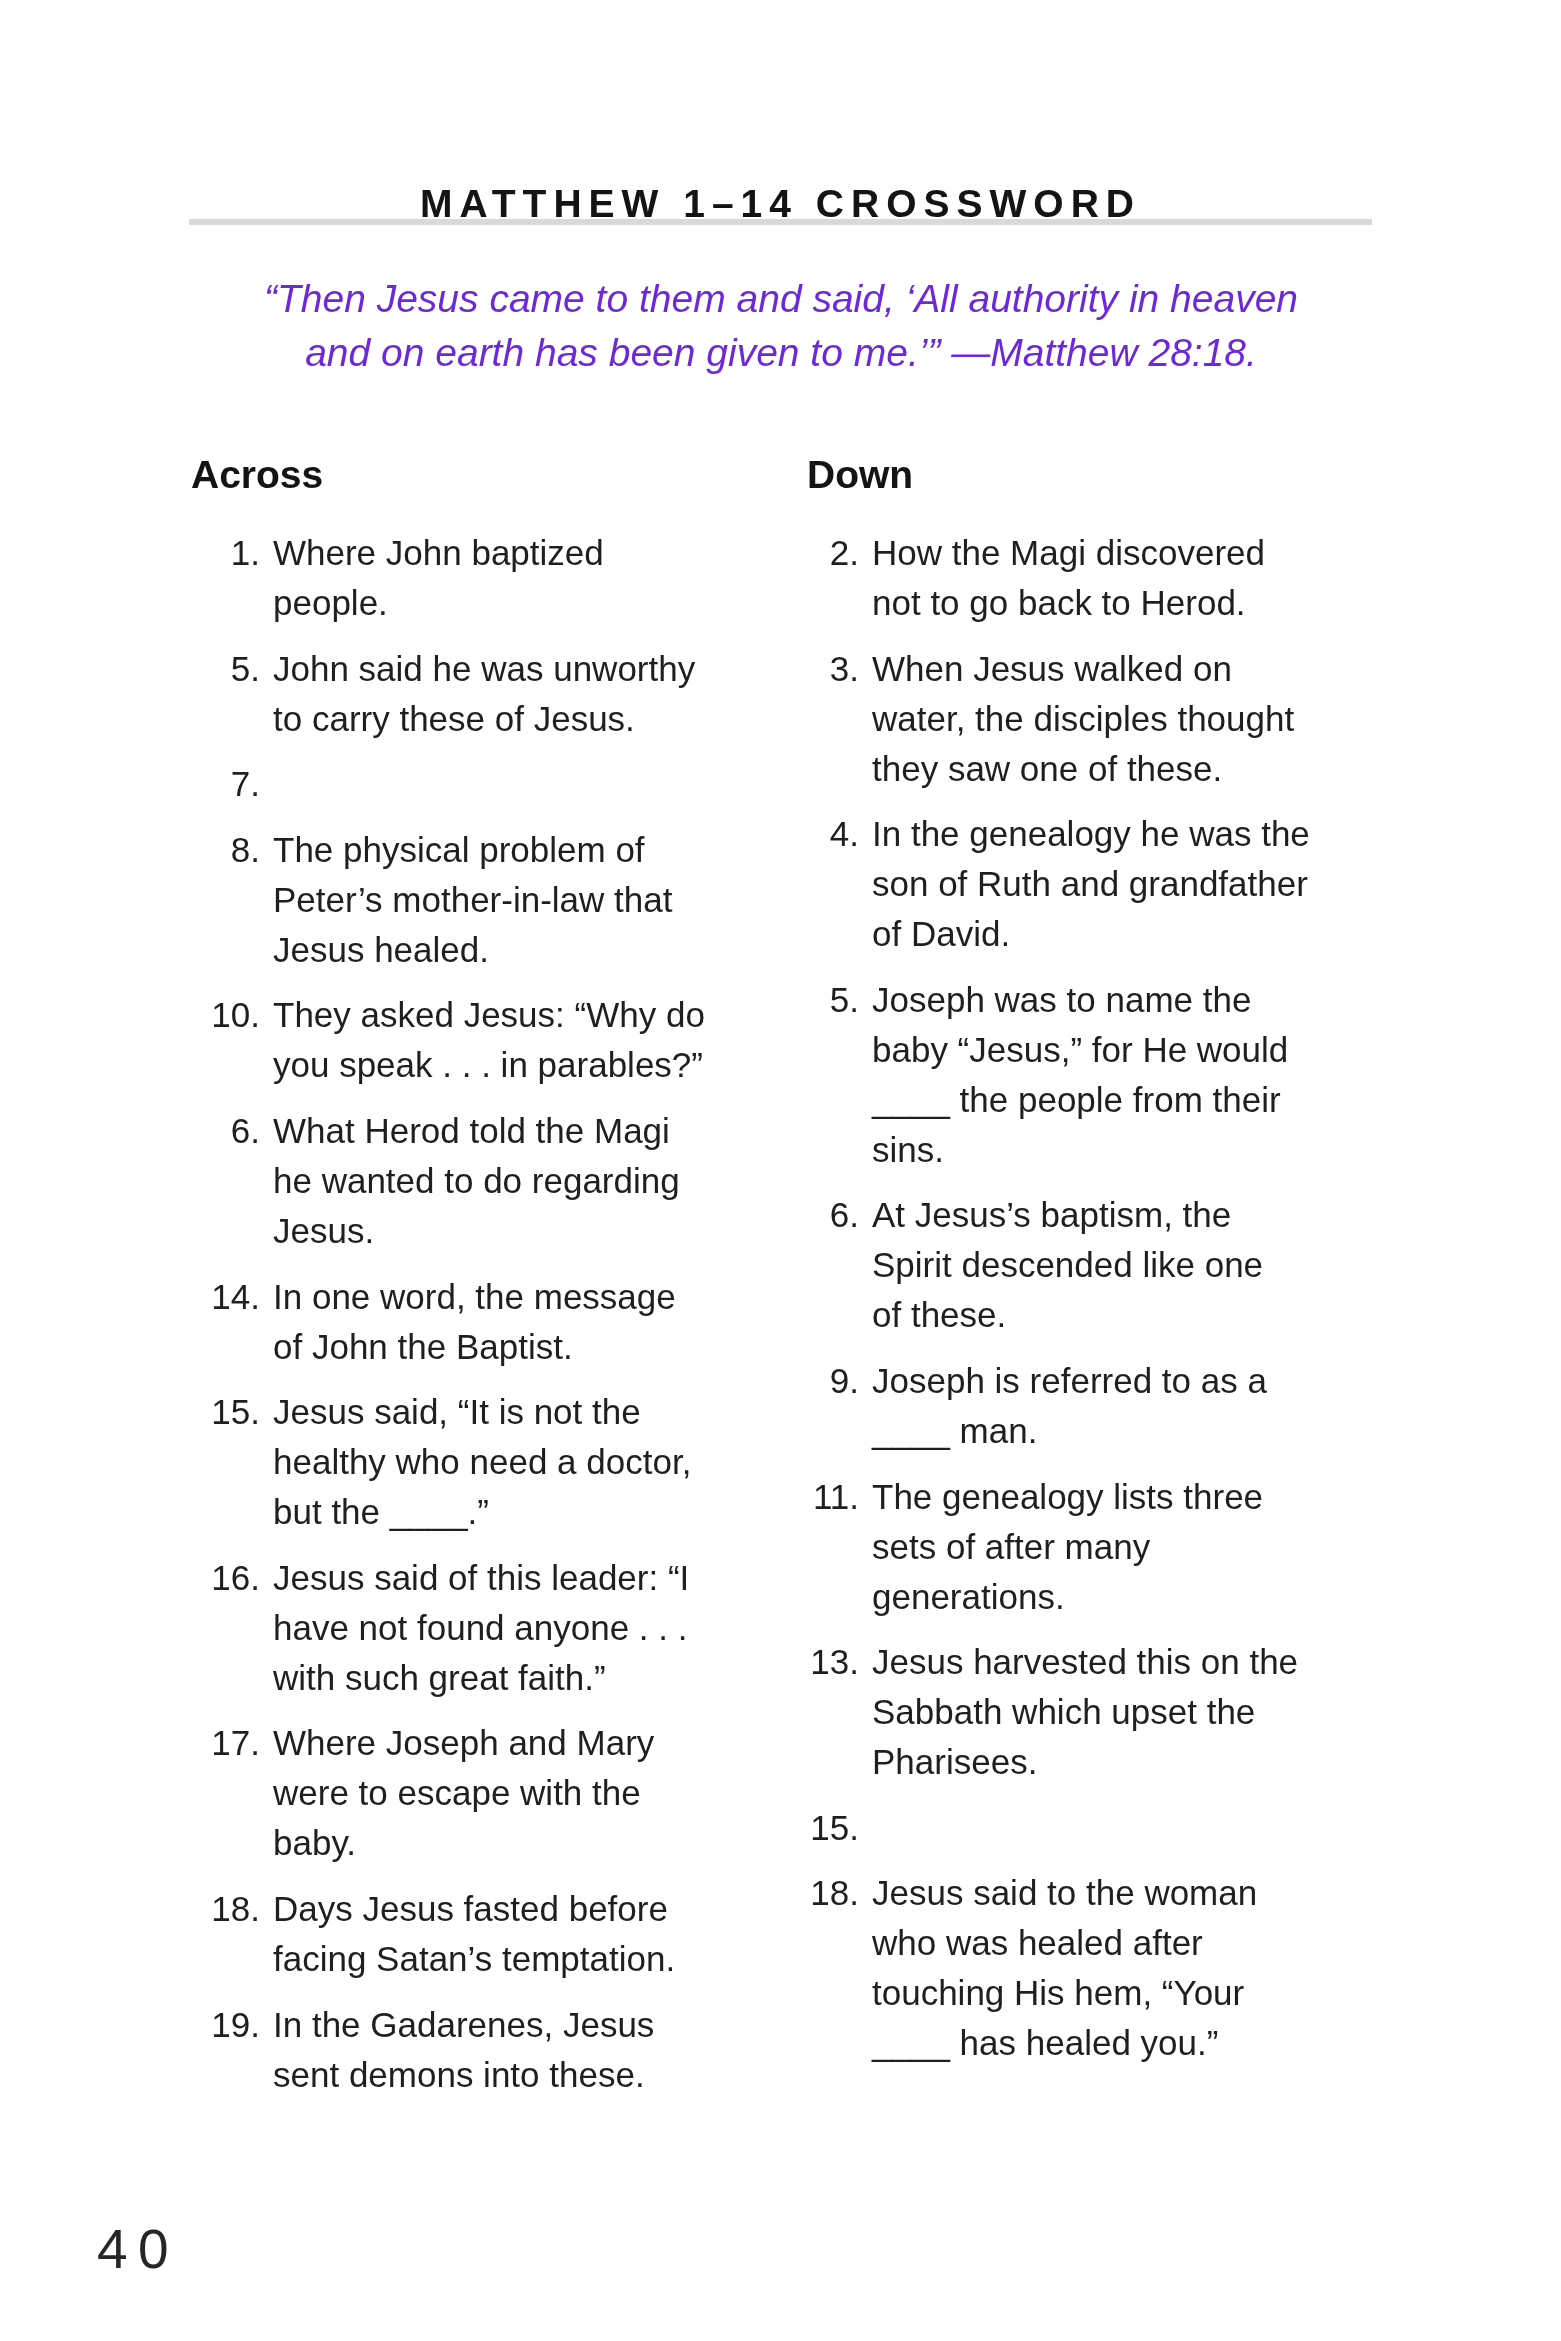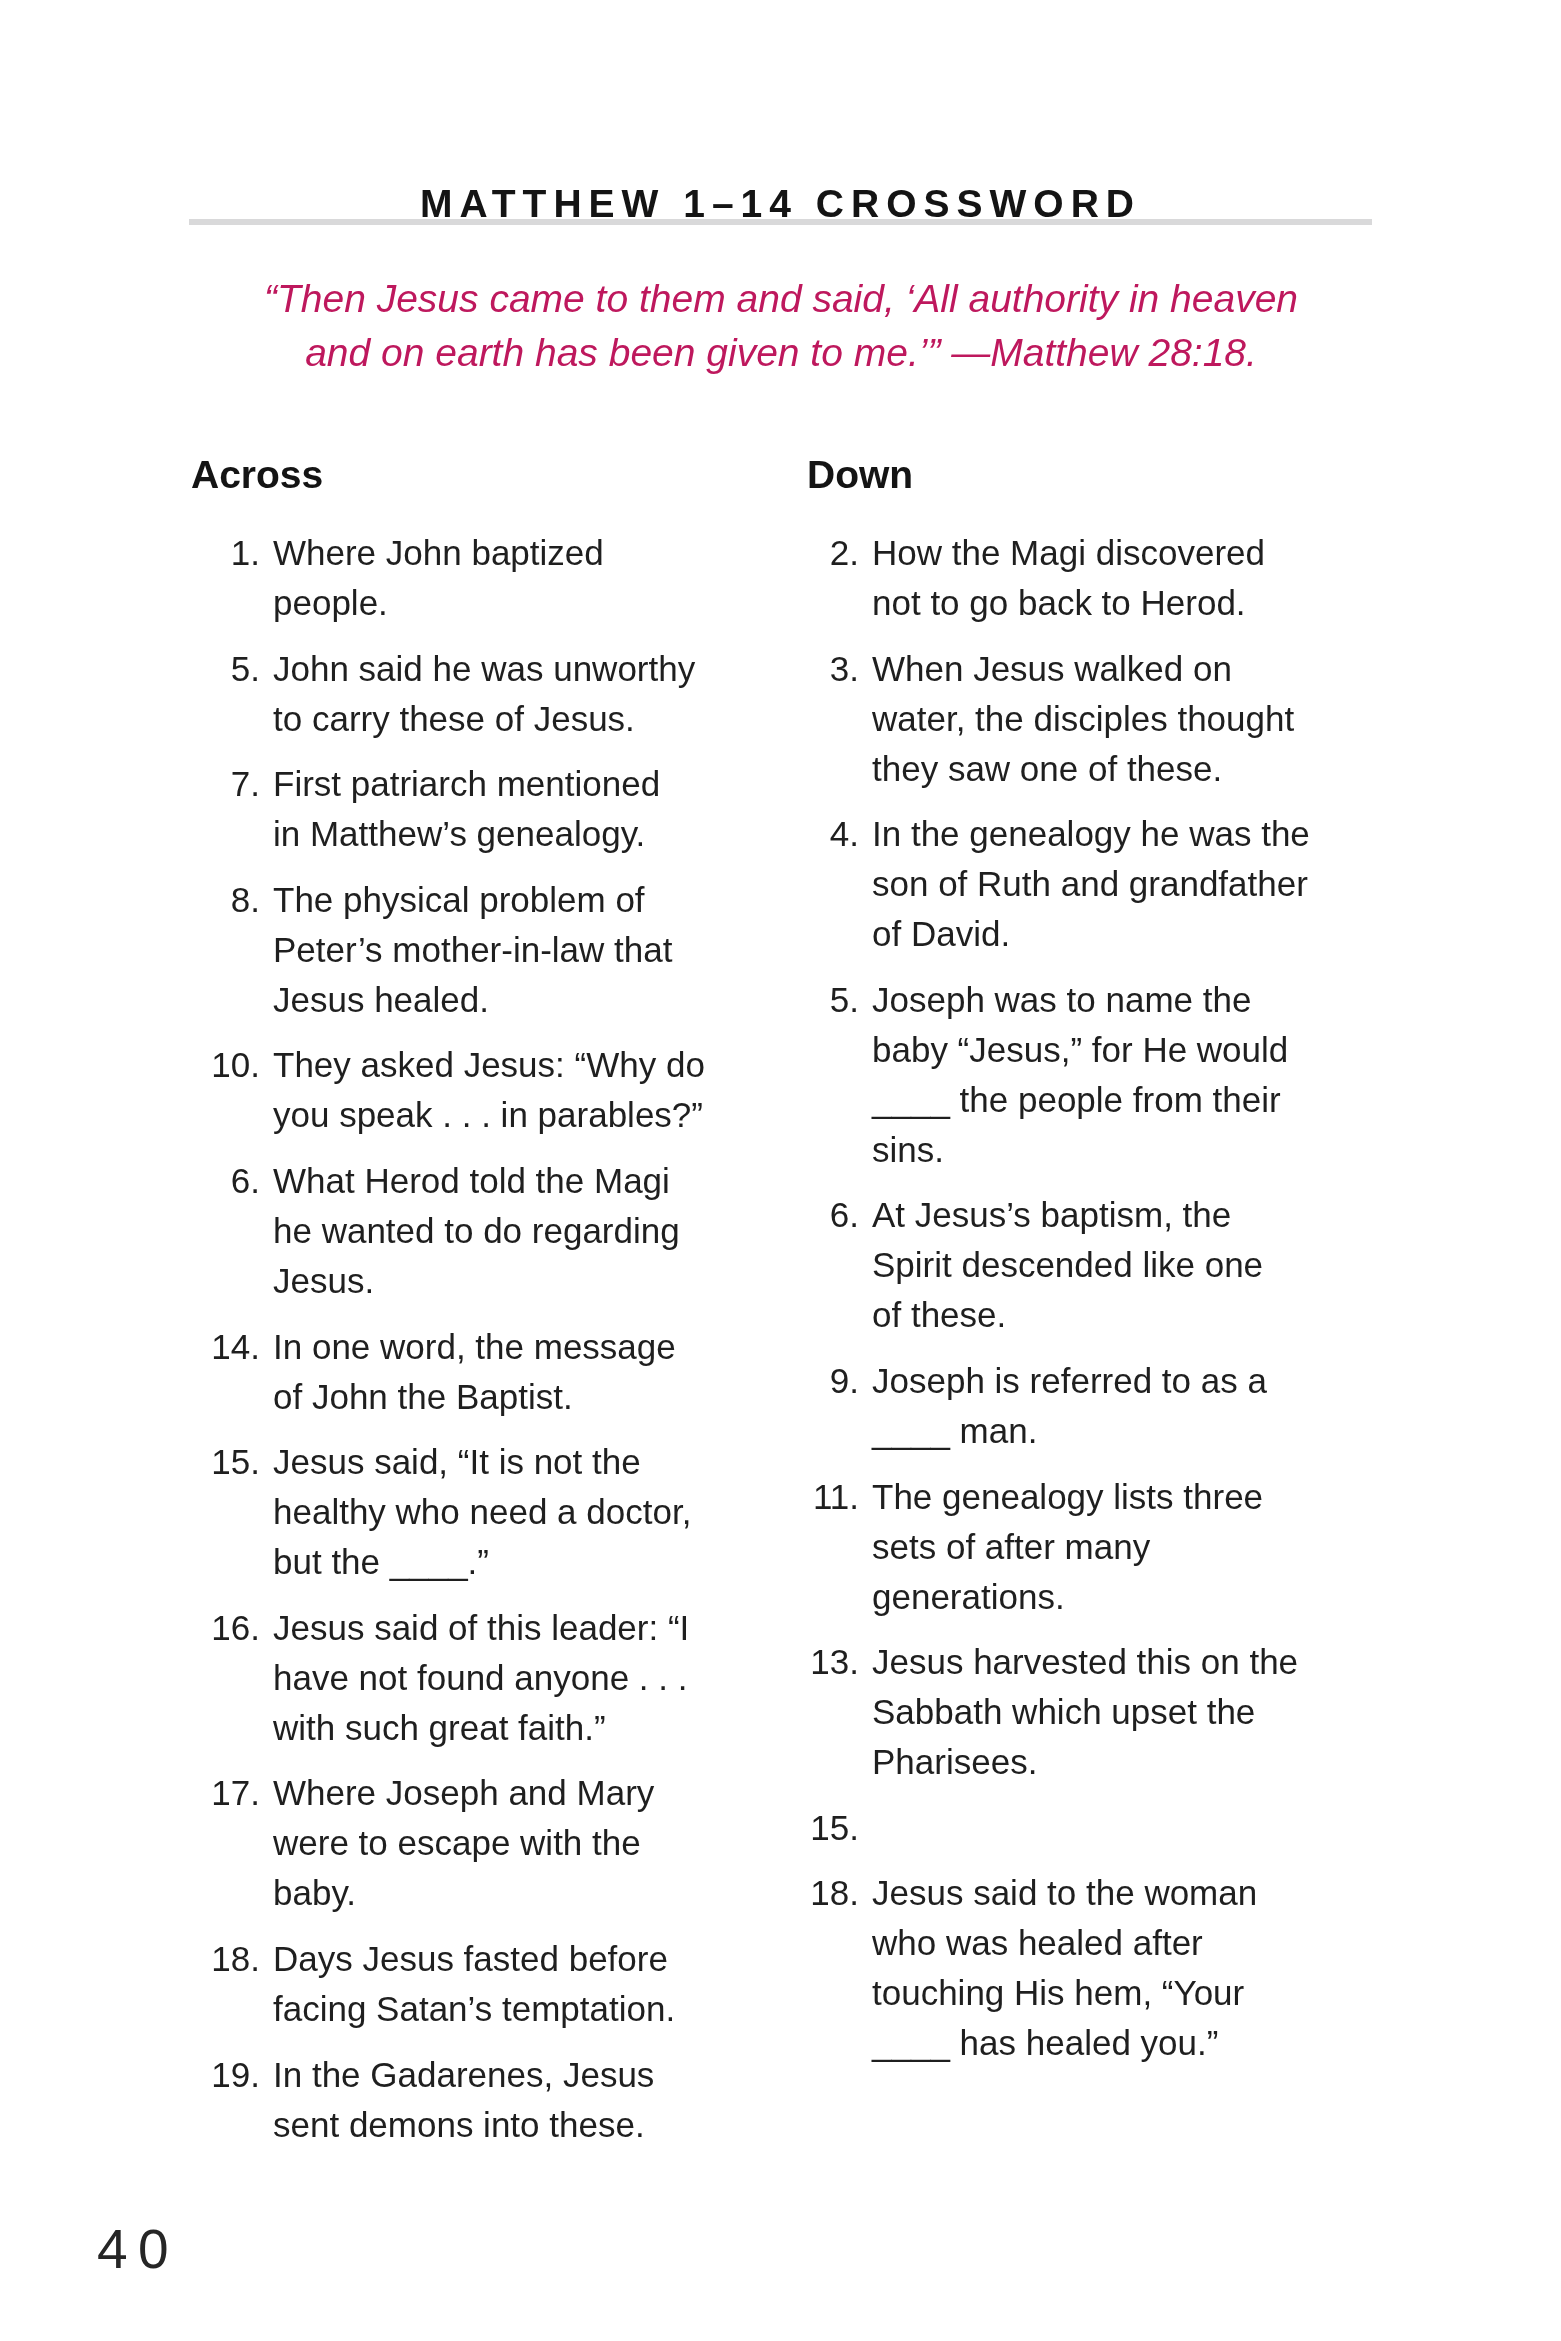--- a/index.html
+++ b/index.html
@@ -22,21 +22,21 @@
     width:1183px; height:6px;
     background:#d9d9da;
   }
   .quote {
     position:absolute; top:272px; left:87px; width:1388px;
     margin:0;
     text-align:center;
     font-style:italic;
     font-size:39px; line-height:54px;
     white-space:pre-line;
-    color:#be185d;
+    color:#6d28d9;
   }
   .columns {
     position:absolute; top:449px; left:191px; width:1266px;
     display:grid;
     grid-template-columns:616px 651px;
   }
   .col-header {
     margin:4px 0 31px 0;
     font-size:39px; font-weight:700;
     color:#141414;
@@ -80,22 +80,20 @@
   </li>
 
   <li class="clue">
     <span class="clue-num">5.</span>
     <span class="clue-text">John said he was unworthy
 to carry these of Jesus.</span>
   </li>
 
   <li class="clue">
     <span class="clue-num">7.</span>
-    <span class="clue-text">First patriarch mentioned
-in Matthew’s genealogy.</span>
   </li>
 
   <li class="clue">
     <span class="clue-num">8.</span>
     <span class="clue-text">The physical problem of
 Peter’s mother-in-law that
 Jesus healed.</span>
   </li>
 
   <li class="clue">

